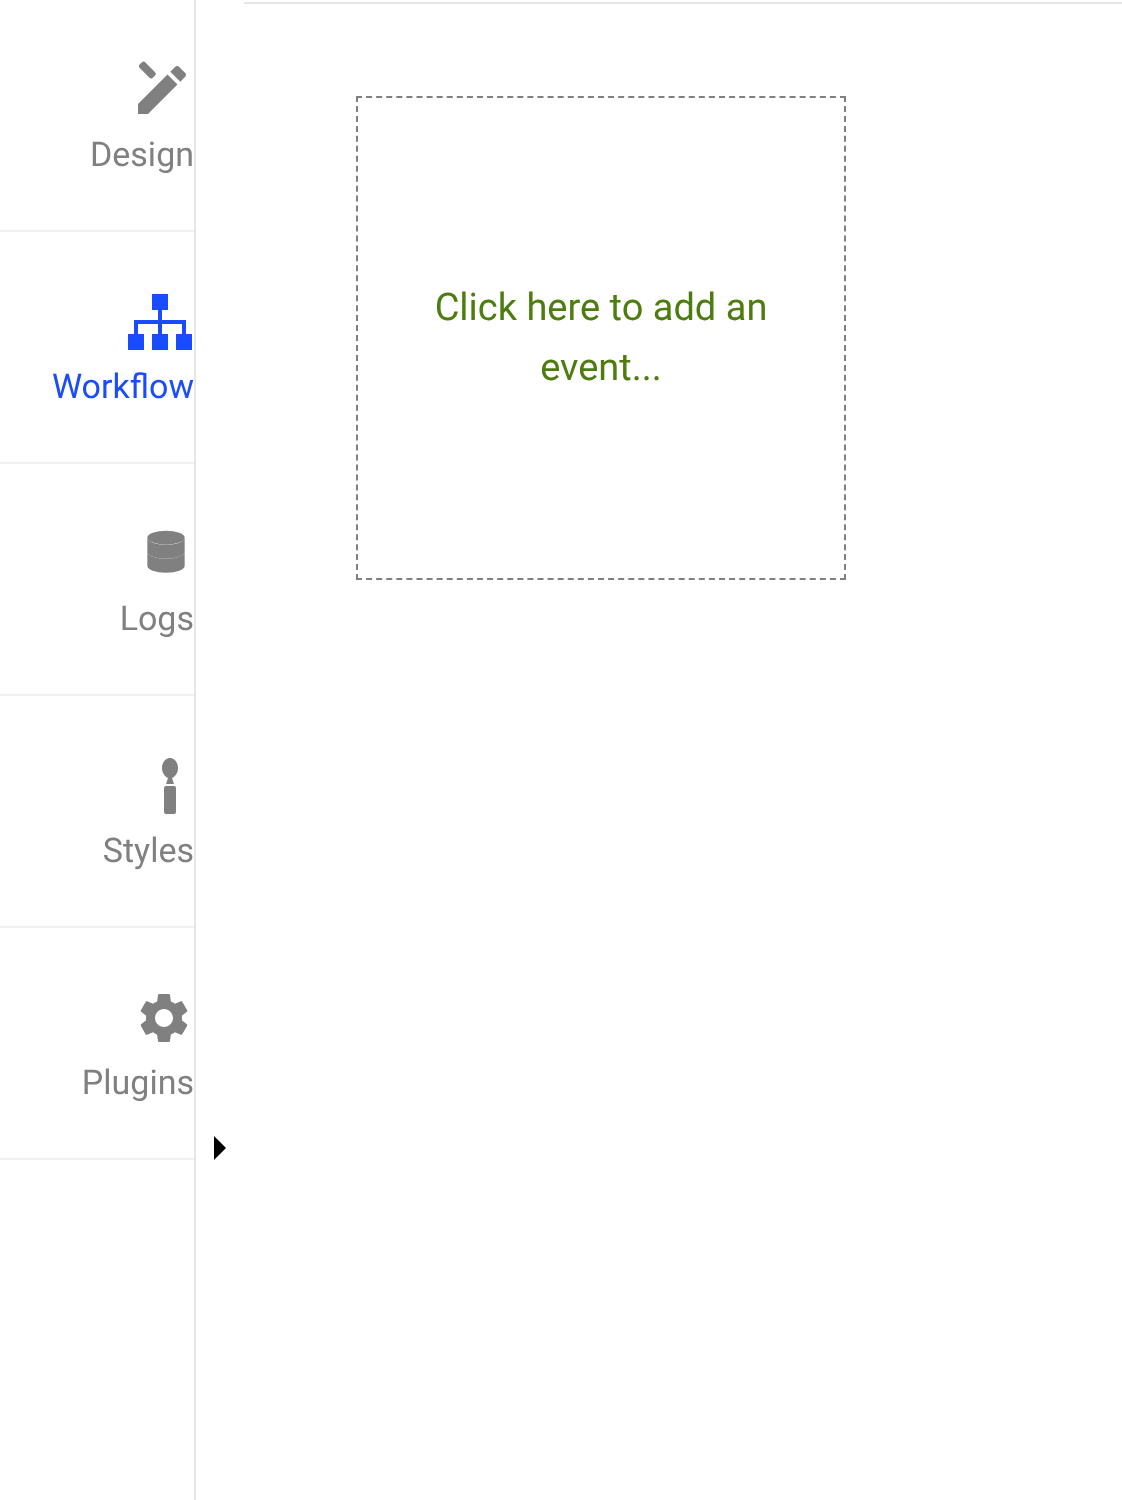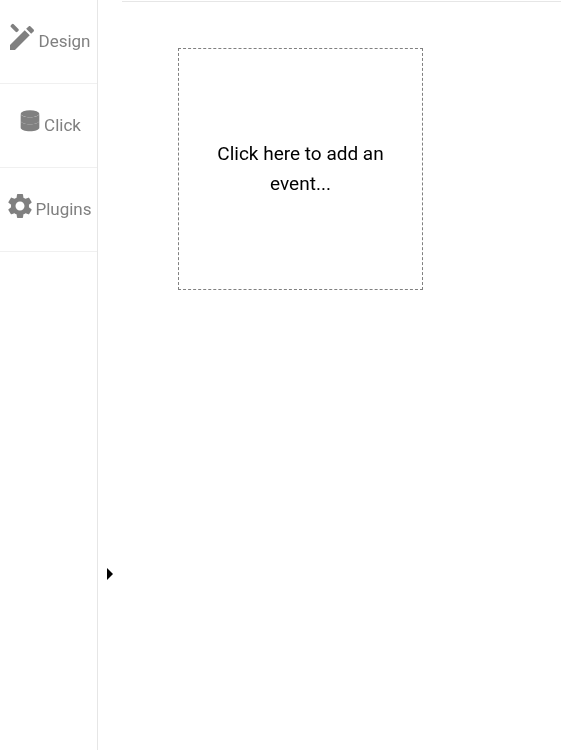--- a/index.html
+++ b/index.html
@@ -22,23 +22,24 @@
     .sidebar {
       width: 98px;
       background: #ffffff;
       border-right: 1px solid #e6e6e6;
       display: flex;
       flex-direction: column;
       flex-shrink: 0;
     }
     .sidebar-item {
       display: flex;
-      align-items: center;
+      flex-direction: column;
+      align-items: flex-end;
       justify-content: center;
-      height: 84px;
+      height: 116px;
       border-bottom: 1px solid #f0f0f0;
       cursor: pointer;
       color: #808080;
     }
     .sidebar-item.active {
       color: #1a4bff;
     }
     .sidebar-item .icon-wrap {
       height: 34px;
       display: flex;
@@ -78,21 +79,21 @@
       position: absolute;
       top: 48px;
       left: 80px;
       width: 245px;
       height: 242px;
       border: 1px dashed #808080;
       display: flex;
       align-items: center;
       justify-content: center;
       text-align: center;
-      color: #000000;
+      color: #4d7c0f;
       font-size: 19px;
       line-height: 1.6;
       padding: 30px;
       cursor: pointer;
     }
   </style>
 </head>
 <body>
 
 <div class="layout">
@@ -102,32 +103,57 @@
     <div class="sidebar-item">
       <span class="icon-wrap">
         <svg width="32" height="32" viewBox="0 0 24 24" fill="currentColor">
           <path d="M20.71 7.04c.39-.39.39-1.04 0-1.41l-2.34-2.34c-.37-.39-1.02-.39-1.41 0l-1.84 1.83 3.75 3.75zM3 17.25V21h3.75L17.81 9.93l-3.75-3.75z"></path>
           <rect x="3" y="3" width="7" height="3" rx="1" transform="rotate(45 6.5 4.5)"></rect>
         </svg>
       </span>
       <span class="label">Design</span>
     </div>
 
+    <div class="sidebar-item active">
+      <span class="icon-wrap">
+        <svg width="34" height="30" viewBox="0 0 34 30" fill="currentColor">
+          <rect x="13" y="1" width="8" height="8"></rect>
+          <rect x="1" y="21" width="8" height="8"></rect>
+          <rect x="13" y="21" width="8" height="8"></rect>
+          <rect x="25" y="21" width="8" height="8"></rect>
+          <rect x="16" y="9" width="2" height="6"></rect>
+          <rect x="4" y="14" width="26" height="2"></rect>
+          <rect x="4" y="15" width="2" height="6"></rect>
+          <rect x="16" y="15" width="2" height="6"></rect>
+          <rect x="28" y="15" width="2" height="6"></rect>
+        </svg>
+      </span>
+      <span class="label">Workflow</span>
+    </div>
 
     <div class="sidebar-item">
       <span class="icon-wrap">
         <svg width="28" height="30" viewBox="0 0 24 24" fill="currentColor">
           <ellipse cx="12" cy="5" rx="8" ry="3"></ellipse>
           <path d="M4 5v6c0 1.66 3.58 3 8 3s8-1.34 8-3V5c0 1.66-3.58 3-8 3S4 6.66 4 5z"></path>
           <path d="M4 11v6c0 1.66 3.58 3 8 3s8-1.34 8-3v-6c0 1.66-3.58 3-8 3s-8-1.34-8-3z"></path>
         </svg>
       </span>
-      <span class="label">Click</span>
+      <span class="label">Logs</span>
     </div>
 
+    <div class="sidebar-item">
+      <span class="icon-wrap">
+        <svg width="24" height="32" viewBox="0 0 24 32" fill="currentColor">
+          <path d="M12 2c-2 0-4 2-4 5 0 2 1 4 3 5l-1 3h4l-1-3c2-1 3-3 3-5 0-3-2-5-4-5z"></path>
+          <rect x="9" y="16" width="6" height="14" rx="1"></rect>
+        </svg>
+      </span>
+      <span class="label">Styles</span>
+    </div>
 
 
     <div class="sidebar-item">
       <span class="icon-wrap">
         <svg width="30" height="30" viewBox="0 0 24 24" fill="currentColor">
           <path d="M19.14 12.94c.04-.3.06-.61.06-.94 0-.32-.02-.64-.07-.94l2.03-1.58a.5.5 0 0 0 .12-.61l-1.92-3.32a.488.488 0 0 0-.59-.22l-2.39.96c-.5-.38-1.03-.7-1.62-.94l-.36-2.54a.484.484 0 0 0-.48-.41h-3.84c-.24 0-.43.17-.47.41l-.36 2.54c-.59.24-1.13.57-1.62.94l-2.39-.96c-.22-.08-.47 0-.59.22L2.74 8.87c-.12.21-.08.47.12.61l2.03 1.58c-.05.3-.09.63-.09.94s.02.64.07.94l-2.03 1.58a.5.5 0 0 0-.12.61l1.92 3.32c.12.22.37.29.59.22l2.39-.96c.5.38 1.03.7 1.62.94l.36 2.54c.05.24.24.41.48.41h3.84c.24 0 .44-.17.47-.41l.36-2.54c.59-.24 1.13-.56 1.62-.94l2.39.96c.22.08.47 0 .59-.22l1.92-3.32c.12-.22.07-.47-.12-.61l-2.01-1.58zM12 15.6c-1.98 0-3.6-1.62-3.6-3.6s1.62-3.6 3.6-3.6 3.6 1.62 3.6 3.6-1.62 3.6-3.6 3.6z"></path>
         </svg>
       </span>
       <span class="label">Plugins</span>
     </div>

